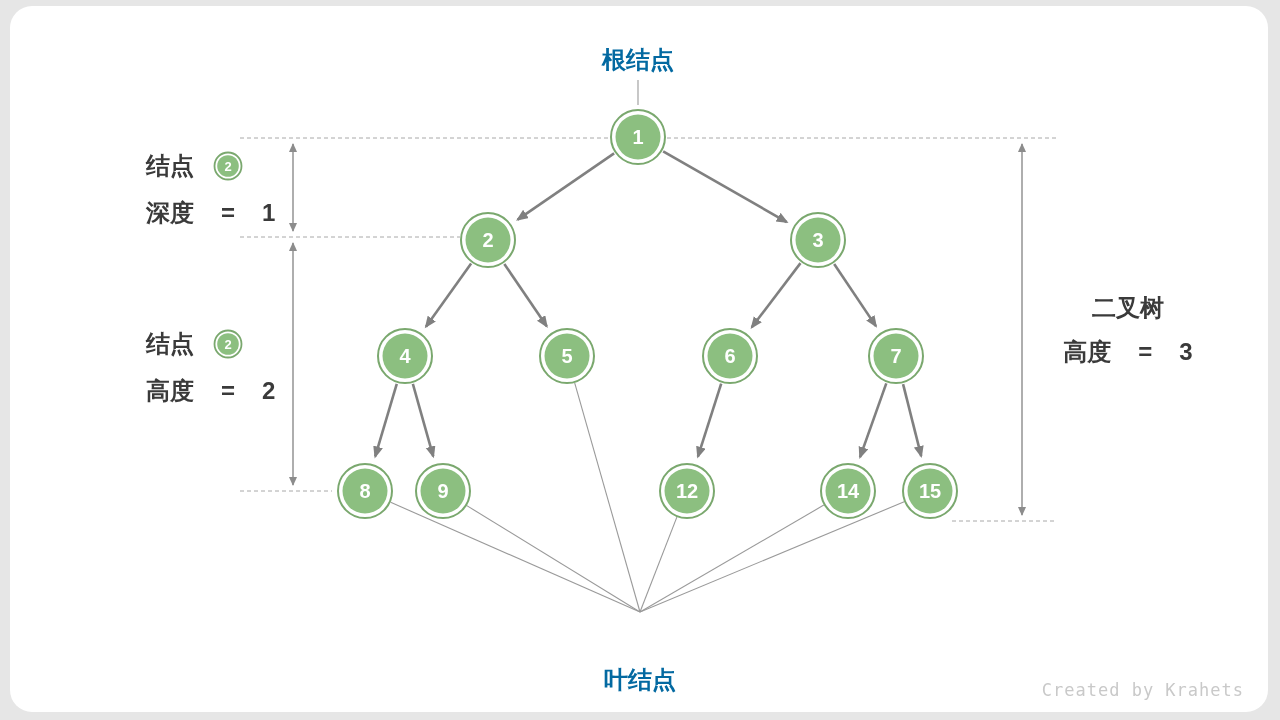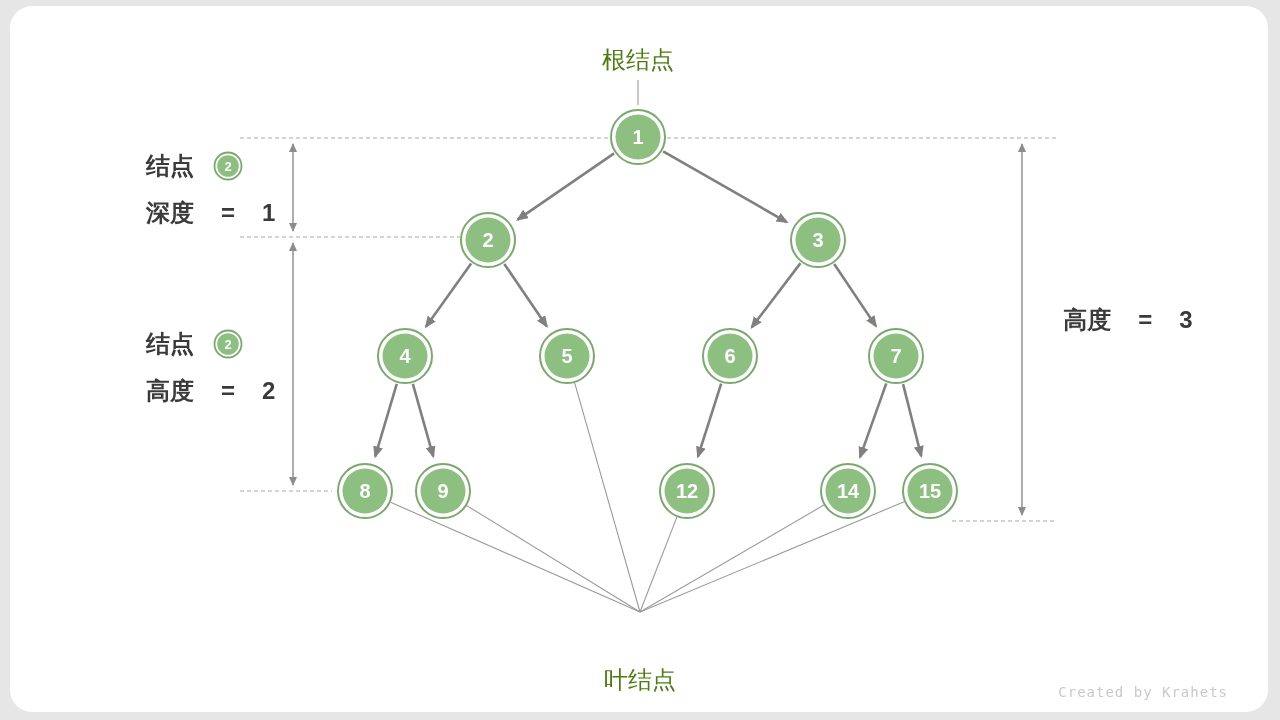--- a/index.html
+++ b/index.html
@@ -1,35 +1,35 @@
 <!DOCTYPE html>
 <html><head>
 <meta charset="utf-8">
 <style>
   html,body{margin:0;padding:0;width:1280px;height:720px;overflow:hidden;
     background:#e6e6e6;font-family:"Liberation Sans","DejaVu Sans",sans-serif;}
   #card{position:absolute;left:10px;top:6px;width:1258px;height:706px;
     background:#ffffff;border-radius:22px;}
   #diagram{position:absolute;left:0;top:0;width:1280px;height:720px;}
-  .lbl{position:absolute;font-size:24px;font-weight:normal;color:#4d7c0f;white-space:nowrap;}
+  .lbl{position:absolute;font-size:24px;font-weight:bold;color:#0369a1;white-space:nowrap;}
   .center{transform:translateX(-50%);}
   .anno{position:absolute;color:#3a3a3a;}
   .anno-row{display:flex;align-items:center;gap:18px;font-size:24px;font-weight:bold;height:32px;}
   .anno-row + .anno-row{margin-top:15px;}
   .formula .eq{margin:0 9px;}
   .badge{display:block;}
   .badge text{font-family:"Liberation Sans","DejaVu Sans",sans-serif;}
   #tree-svg text.nodeval{font-family:"Liberation Sans","DejaVu Sans",sans-serif;
     font-size:20px;font-weight:bold;fill:#ffffff;}
   .guide{stroke:#a8a8a8;stroke-width:1;stroke-dasharray:4 3;fill:none;}
   .measure{stroke:#8c8c8c;stroke-width:1.4;fill:none;}
   .edge{stroke:#808080;stroke-width:2.6;fill:none;}
   .leafline{stroke:#9a9a9a;stroke-width:1.1;fill:none;}
-  #watermark{position:absolute;right:52px;bottom:20px;font-family:"DejaVu Sans Mono",monospace;
-    font-size:14px;color:#c9c9c9;letter-spacing:1px;}
+  #watermark{position:absolute;right:36px;bottom:20px;font-family:"DejaVu Sans Mono",monospace;
+    font-size:17px;color:#c9c9c9;letter-spacing:1px;}
   .tright{text-align:center;}
   .tright .anno-row{justify-content:center;}
 </style>
 </head>
 <body>
 
 <div id="card"></div>
 
 <div id="diagram">
 
@@ -164,20 +164,23 @@
     </div>
     <div class="anno-row formula">
       <span>高度</span>
       <span class="eq">=</span>
       <span class="val">2</span>
     </div>
   </div>
 
   
   <div class="anno tright" style="left:1058px;top:292px;width:140px;">
+    <div class="anno-row">
+      <span>二叉树</span>
+    </div>
     <div class="anno-row formula" style="margin-top:12px;">
       <span>高度</span>
       <span class="eq">=</span>
       <span class="val">3</span>
     </div>
   </div>
 
   <div id="watermark">Created by Krahets</div>
 </div>
 

